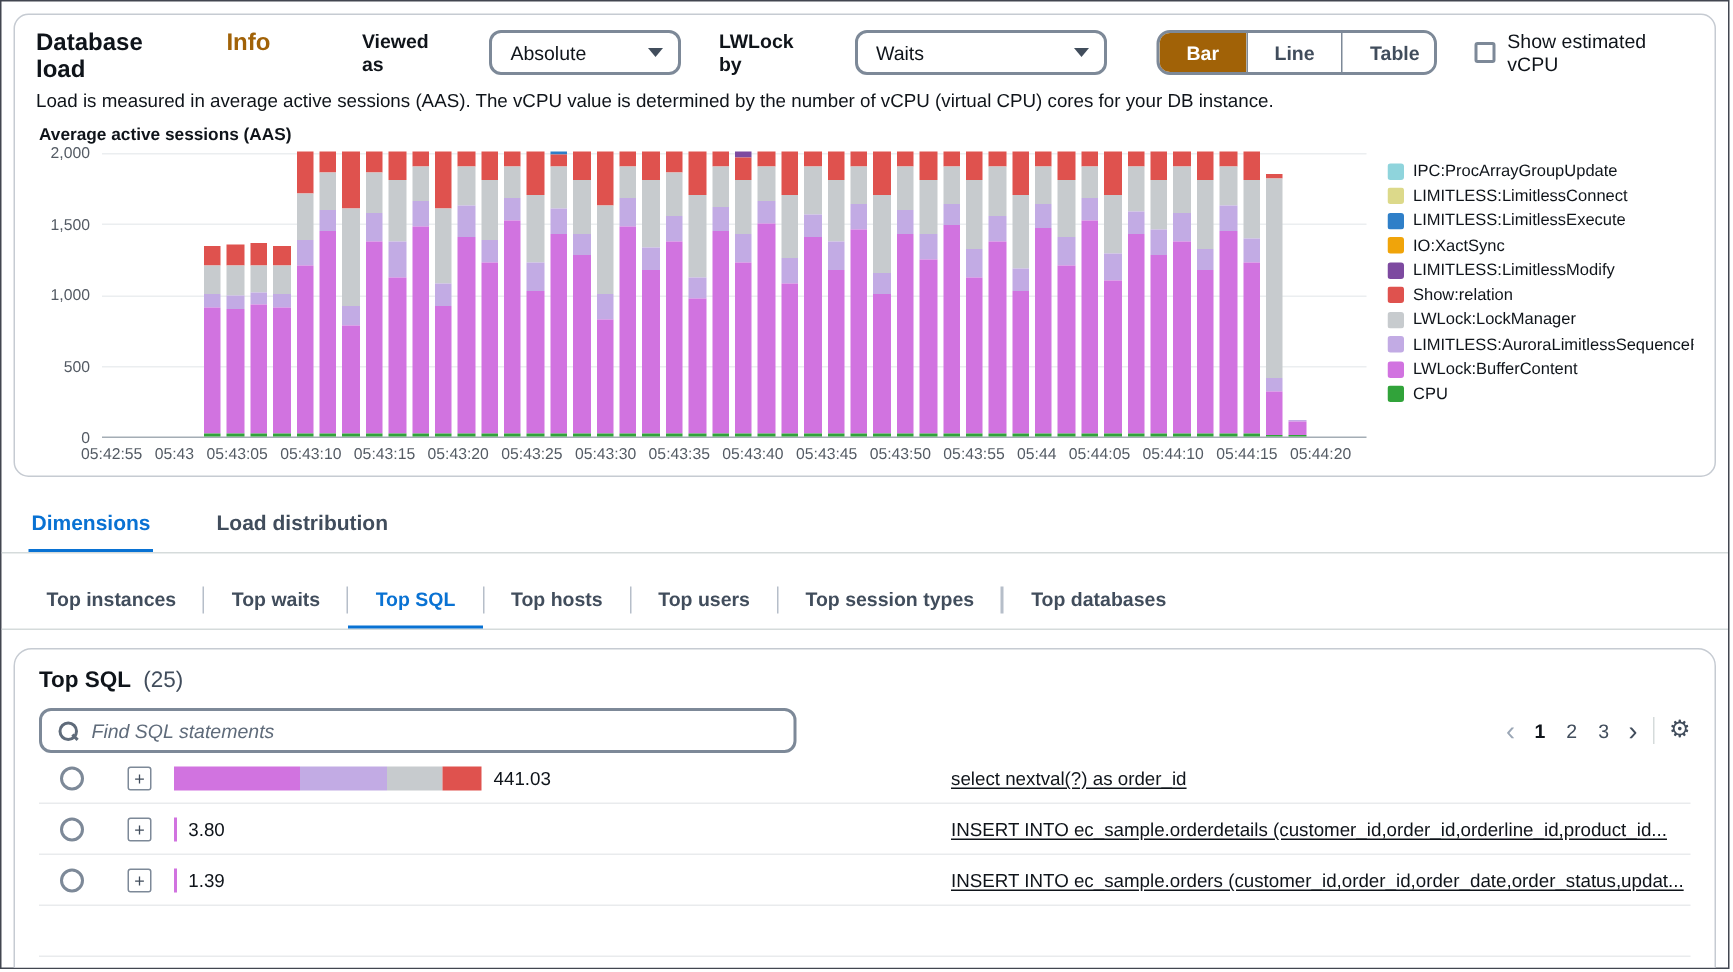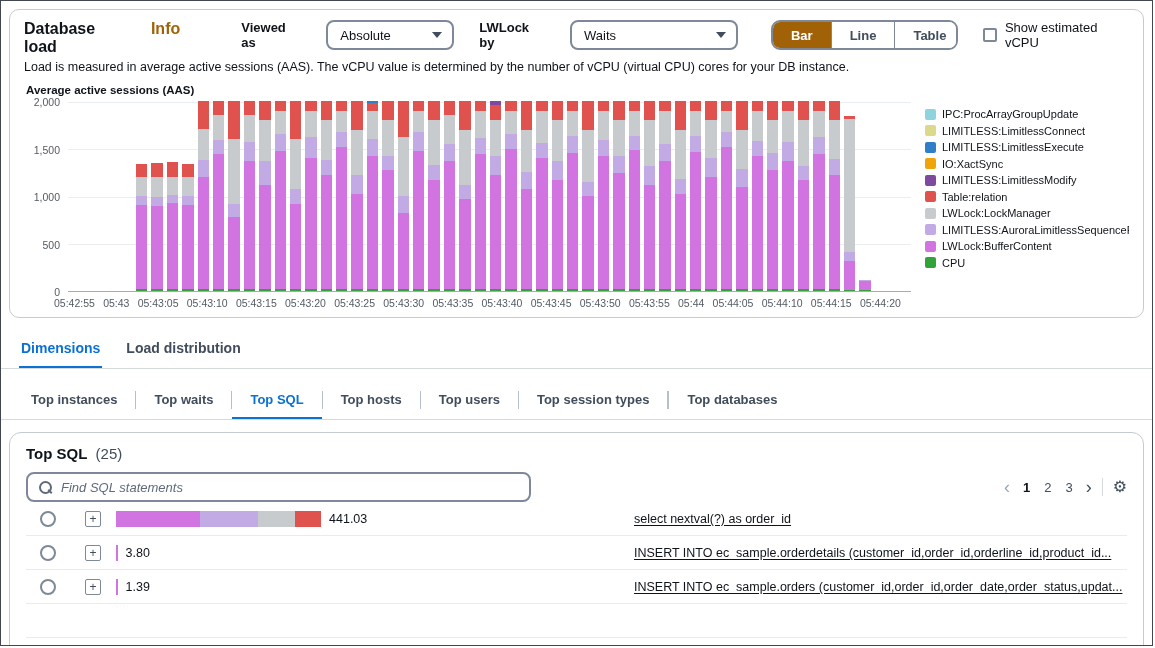--- a/index.html
+++ b/index.html
@@ -39,21 +39,21 @@
   .bars { position:absolute; left:68px; right:40px; top:0; bottom:0; display:flex; align-items:flex-end; gap:4px; }
   .bar { flex:1; min-width:0; display:flex; flex-direction:column-reverse; }
   .seg-chart { width:100%; }
   .x-axis { display:flex; justify-content:space-between; font-size:10.5px; color:#545b64; margin:5px 10px 0 30px; }
   .xtick { white-space:nowrap; }
   .legend { width:218px; padding:24px 0 0 14px; display:flex; flex-direction:column; gap:4.5px; font-size:11px; }
   .legend-item { display:flex; align-items:center; white-space:nowrap; overflow:hidden; }
   .swatch { width:11px; height:11px; border-radius:2px; flex:none; margin-right:6px; }
 
   
-  .tabs { display:flex; gap:22px; padding:0 18px; border-bottom:1px solid #d5dbdb; margin-top:16px; }
+  .tabs { display:flex; gap:40px; padding:0 18px; border-bottom:1px solid #d5dbdb; margin-top:16px; }
   .tab { border:none; background:none; font-family:inherit; font-size:14px; font-weight:700; color:#414d5c; padding:6px 2px 10px; border-bottom:2px solid transparent; cursor:pointer; }
   .tab.active { color:#0972d3; border-bottom-color:#0972d3; }
 
   .subtabs { display:flex; align-items:stretch; padding:0 12px; border-bottom:1px solid #d5dbdb; margin-top:16px; }
   .subtab { border:none; background:none; font-family:inherit; font-size:13px; font-weight:700; color:#414d5c; padding:7px 18px 10px; border-bottom:2px solid transparent; cursor:pointer; }
   .subtab.active { color:#0972d3; border-bottom-color:#0972d3; }
   .subtab-sep { width:1px; background:#b6bec9; margin:6px 0 10px; }
 
   
   .table-card { margin:12px 8px 0; padding:12px 16px 0; height:260px; border-radius:12px 12px 0 0; overflow:hidden; }
@@ -520,21 +520,21 @@
           <div class="legend-item">
             <span class="swatch" style="background: rgb(240, 164, 10);"></span>
             <span>IO:XactSync</span>
           </div>
           <div class="legend-item">
             <span class="swatch" style="background: rgb(125, 74, 160);"></span>
             <span>LIMITLESS:LimitlessModify</span>
           </div>
           <div class="legend-item">
             <span class="swatch" style="background: rgb(223, 82, 78);"></span>
-            <span>Table:relation</span>
+            <span>Show:relation</span>
           </div>
           <div class="legend-item">
             <span class="swatch" style="background: rgb(199, 203, 206);"></span>
             <span>LWLock:LockManager</span>
           </div>
           <div class="legend-item">
             <span class="swatch" style="background: rgb(194, 171, 228);"></span>
             <span>LIMITLESS:AuroraLimitlessSequenceRe</span>
           </div>
           <div class="legend-item">

